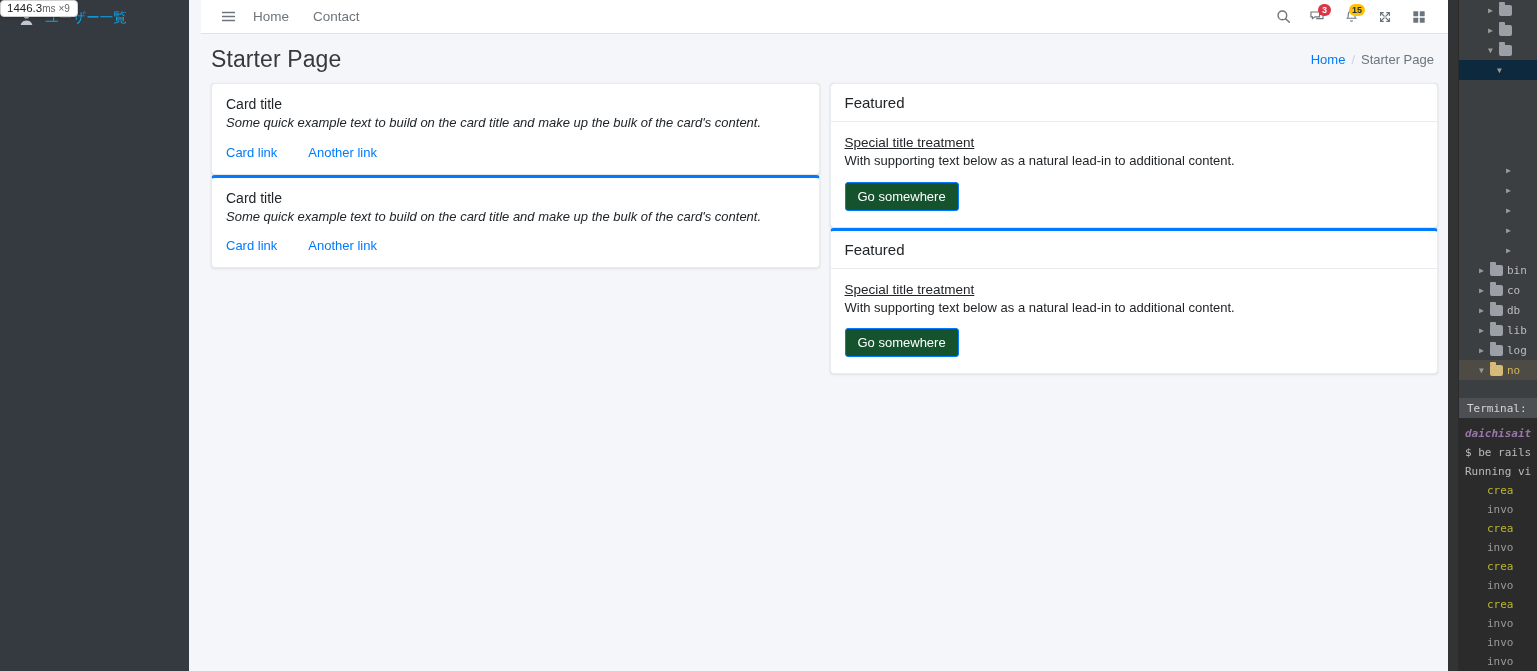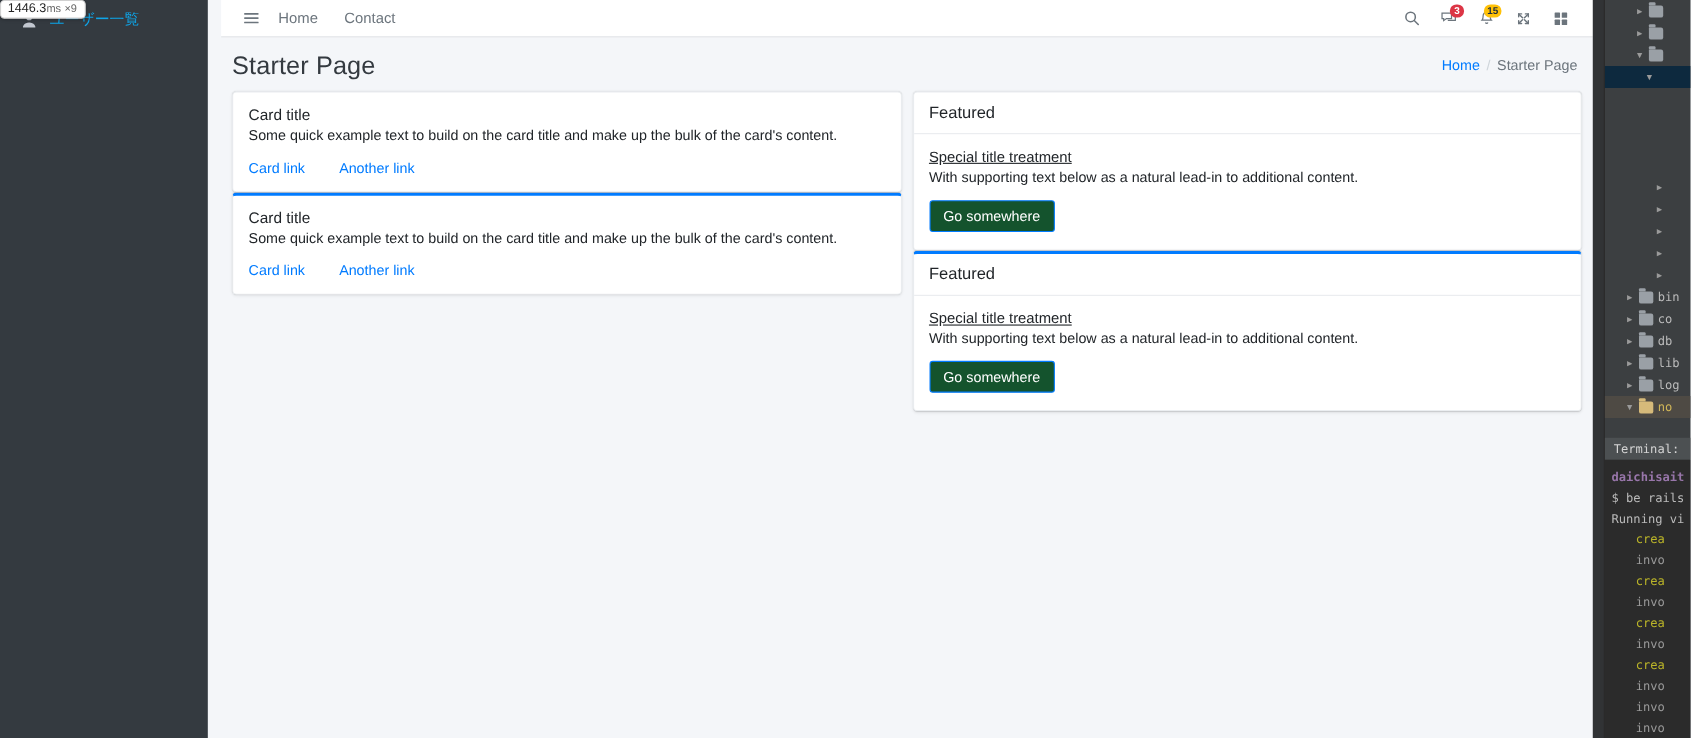--- a/index.html
+++ b/index.html
@@ -140,20 +140,21 @@
   .card-title {
     font-size: 14px;
     color: #212529;
     margin-bottom: 2px;
     font-weight: 400;
   }
   .card-text {
     font-size: 13px;
     color: #212529;
     line-height: 1.35;
+    font-style: italic;
   }
   .card-links { margin-top: 13px; display: flex; gap: 31px; }
   .card-link {
     color: #007bff;
     font-size: 13px;
     text-decoration: none;
     cursor: pointer;
   }
 
   .card-header {
@@ -252,21 +253,21 @@
     background: #2b2b2b;
     padding: 6px 0 0 6px;
     overflow: hidden;
   }
   .term-line {
     white-space: nowrap;
     font-size: 11px;
     line-height: 19px;
     color: #bbbbbb;
   }
-  .term-line.user { color: #9876aa; font-weight: bold; }
+  .term-line.user { color: #9876aa; font-weight: bold; font-style: italic; }
   .term-line.create { color: #bbb529; padding-left: 22px; }
   .term-line.invoke { color: #9a9a9a; padding-left: 22px; }
 </style>
 </head>
 <body>
 
 <div class="screen">
 
   <div class="sidebar">
     <div class="side-item">

